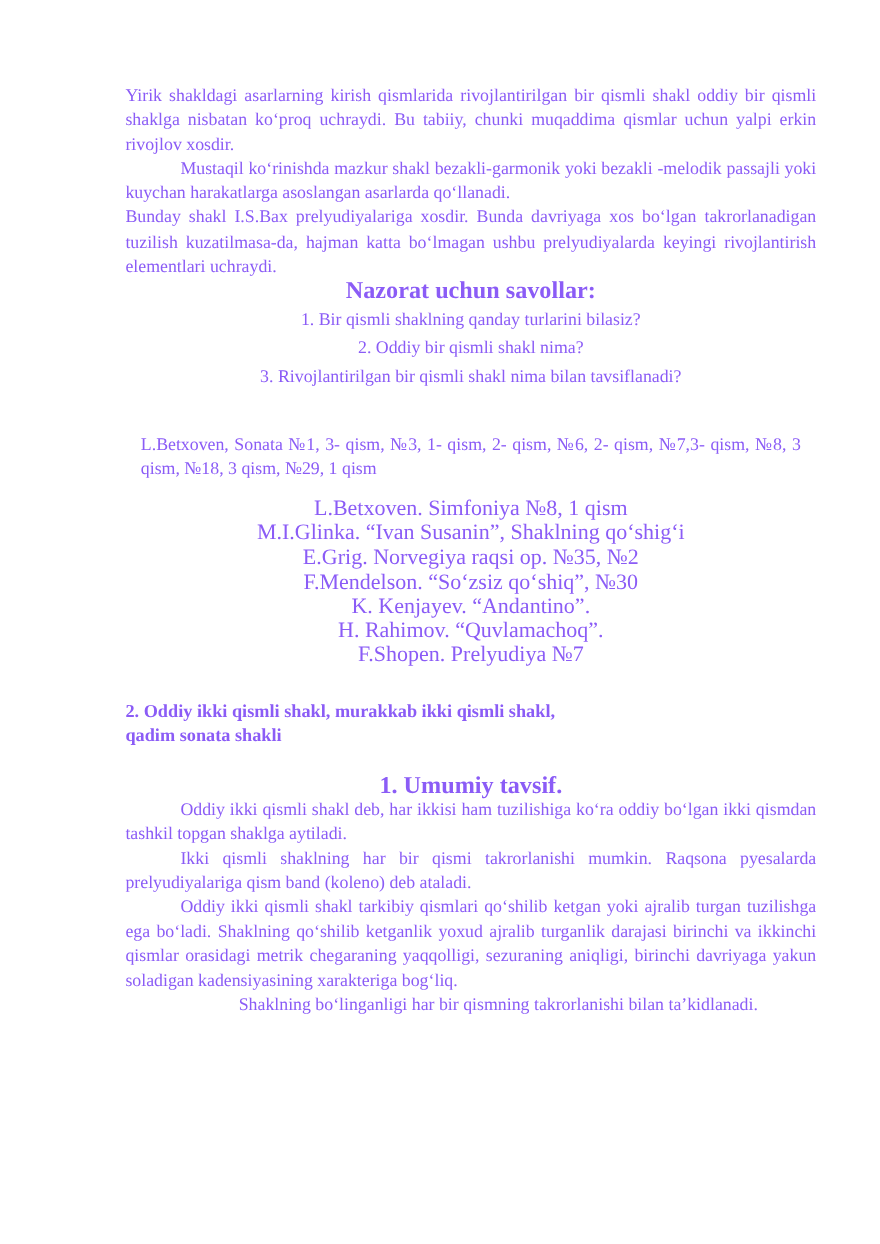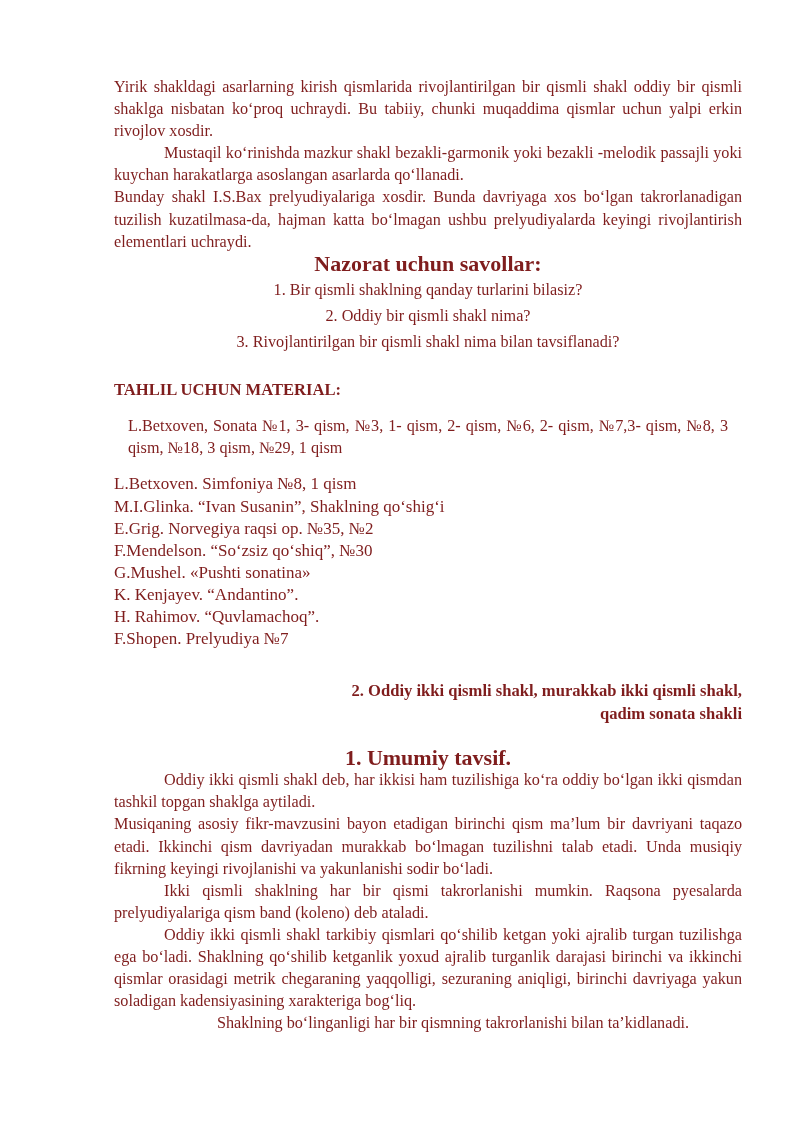--- a/index.html
+++ b/index.html
@@ -9,21 +9,21 @@
     background: #ffffff;
   }
   .page {
     position: relative;
     width: 800px;
     height: 1131px;
     margin: 0 auto;
     background: #ffffff;
     overflow: hidden;
     font-family: "Liberation Serif", "DejaVu Serif", serif;
-    color: #7f1d1d;
+    color: #8b5cf6;
   }
   .content {
     position: absolute;
     left: 114px;
     top: 76px;
     width: 628px;
   }
   p {
     margin: 0;
     font-size: 16.2px;
@@ -44,21 +44,21 @@
   }
   .heading-center {
     text-align: center;
     text-indent: 0;
     font-weight: bold;
     font-size: 22px;
     line-height: 22.1px;
     margin: 0;
   }
   .section-title {
-    text-align: right;
+    text-align: left;
     text-indent: 0;
     font-weight: bold;
     font-size: 16.6px;
     line-height: 22.5px;
     margin: 0;
   }
   .material-heading {
     font-weight: bold;
     font-size: 16.6px;
     line-height: 22.1px;
@@ -69,23 +69,23 @@
   .list-line {
     text-align: center;
     text-indent: 0;
     font-size: 16.2px;
     line-height: 22.1px;
     margin: 4px;
   }
   .gap-md { height: 22px; }
   .gap-lg { height: 30px; }
   .works {
-    font-size: 17px;
+    font-size: 20px;
     line-height: 22.1px;
-    text-align: left;
+    text-align: center;
     text-indent: 0;
     margin: 0;
   }
   .works-wrap {
     font-size: 16.2px;
     line-height: 22.1px;
     text-align: justify;
     text-indent: 0;
     margin: 14px;
   }
@@ -103,44 +103,41 @@
     <p class="flush">Bunday shakl I.S.Bax prelyudiyalariga xosdir. Bunda davriyaga xos boʻlgan takrorlanadigan tuzilish kuzatilmasa-da, hajman katta boʻlmagan ushbu prelyudiyalarda keyingi rivojlantirish elementlari uchraydi.</p>
 
     <p class="heading-center">Nazorat uchun savollar:</p>
 
     <p class="list-line">1. Bir qismli shaklning qanday turlarini bilasiz?</p>
     <p class="list-line">2. Oddiy bir qismli shakl nima?</p>
     <p class="list-line">3. Rivojlantirilgan bir qismli shakl nima bilan tavsiflanadi?</p>
 
     <div class="gap-md"></div>
 
-    <p class="material-heading">TAHLIL UCHUN MATERIAL:</p>
 
     <p class="works-wrap">L.Betxoven, Sonata №1, 3- qism, №3, 1- qism, 2- qism, №6, 2- qism, №7,3- qism, №8, 3 qism, №18, 3 qism, №29, 1 qism</p>
     <p class="works">L.Betxoven. Simfoniya №8, 1 qism</p>
     <p class="works">M.I.Glinka. “Ivan Susanin”, Shaklning qoʻshigʻi</p>
     <p class="works">E.Grig. Norvegiya raqsi op. №35, №2</p>
     <p class="works">F.Mendelson. “Soʻzsiz qoʻshiq”, №30</p>
-    <p class="works">G.Mushel. «Pushti sonatina»</p>
     <p class="works">K. Kenjayev. “Andantino”.</p>
     <p class="works">H. Rahimov. “Quvlamachoq”.</p>
     <p class="works">F.Shopen. Prelyudiya №7</p>
 
     <div class="gap-lg"></div>
 
     <p class="section-title">2. Oddiy ikki qismli shakl, murakkab ikki qismli shakl,</p>
     <p class="section-title">qadim sonata shakli</p>
 
     <div class="gap-md"></div>
 
     <p class="heading-center">1. Umumiy tavsif.</p>
 
     <p class="indent">Oddiy ikki qismli shakl deb, har ikkisi ham tuzilishiga koʻra oddiy boʻlgan ikki qismdan tashkil topgan shaklga aytiladi.</p>
 
-    <p class="flush">Musiqaning asosiy fikr-mavzusini bayon etadigan birinchi qism maʼlum bir davriyani taqazo etadi. Ikkinchi qism davriyadan murakkab boʻlmagan tuzilishni talab etadi. Unda musiqiy fikrning keyingi rivojlanishi va yakunlanishi sodir boʻladi.</p>
 
     <p class="indent">Ikki qismli shaklning har bir qismi takrorlanishi mumkin. Raqsona pyesalarda prelyudiyalariga qism band (koleno) deb ataladi.</p>
 
     <p class="indent">Oddiy ikki qismli shakl tarkibiy qismlari qoʻshilib ketgan yoki ajralib turgan tuzilishga ega boʻladi. Shaklning qoʻshilib ketganlik yoxud ajralib turganlik darajasi birinchi va ikkinchi qismlar orasidagi metrik chegaraning yaqqolligi, sezuraning aniqligi, birinchi davriyaga yakun soladigan kadensiyasining xarakteriga bogʻliq.</p>
 
     <p class="indent last-left">Shaklning boʻlinganligi har bir qismning takrorlanishi bilan taʼkidlanadi.</p>
 
   </div>
 </div>
 

